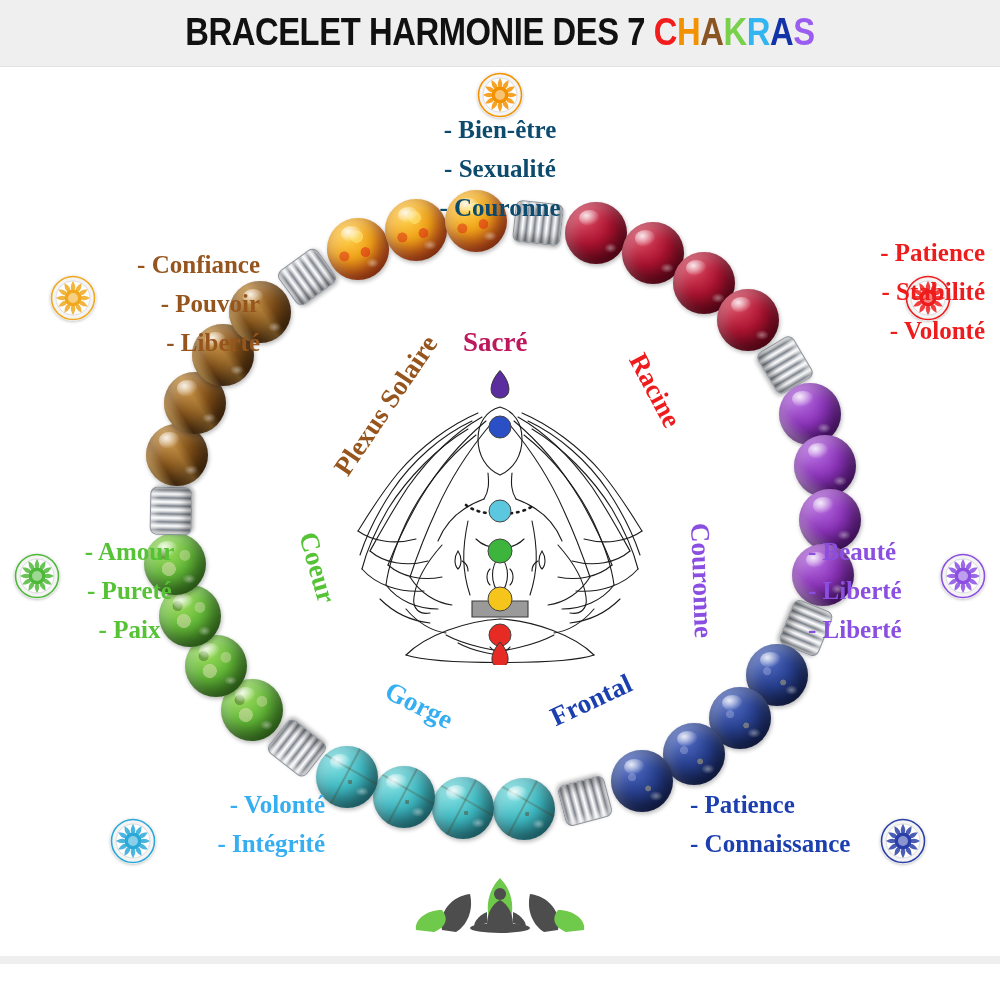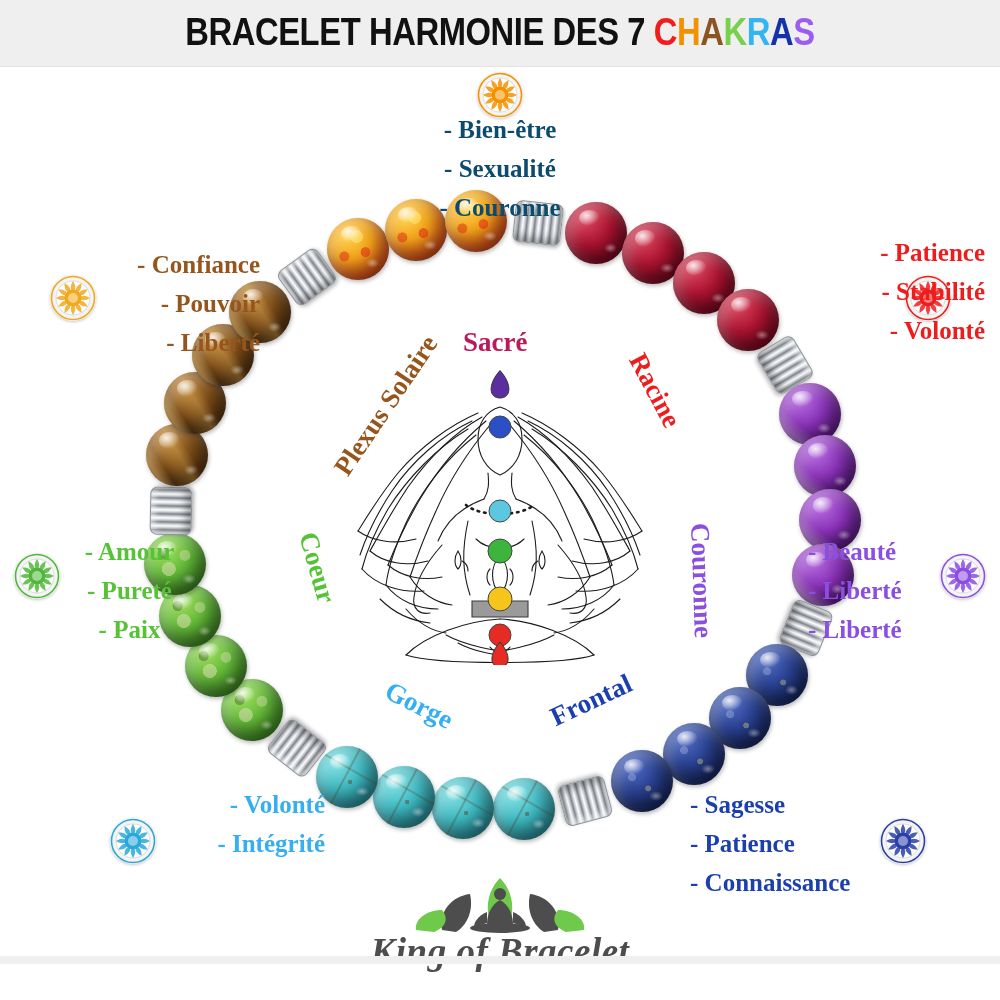--- a/index.html
+++ b/index.html
@@ -506,21 +506,20 @@
   <div class="kw" id="kw-couronne" style="left: 808px; top: 532px; width: 190px; text-align: left; color: rgb(138, 79, 224);">
       <div>- Beauté</div>
       <div>- Liberté</div>
       <div>- Liberté</div>
     </div>
   <div class="kw" id="kw-gorge" style="left: 60px; top: 785px; width: 265px; text-align: right; color: rgb(53, 174, 242);">
       <div>- Volonté</div>
       <div>- Intégrité</div>
     </div>
   <div class="kw" id="kw-frontal" style="left: 690px; top: 785px; width: 290px; text-align: left; color: rgb(28, 63, 176);">
-      <div>- Sagesse</div>
       <div>- Patience</div>
       <div>- Connaissance</div>
     </div>
 
   <div class="cname" id="cn-sacre" style="left: 463px; top: 327px; transform: rotate(0deg); color: #be185d;">Sacré</div>
   <div class="cname" id="cn-racine" style="left: 615px; top: 375px; transform: rotate(62deg); color: rgb(238, 28, 28);">Racine</div>
   <div class="cname" id="cn-plexus" style="left: 305px; top: 390px; transform: rotate(-56deg); color: rgb(150, 85, 29);">Plexus Solaire</div>
   <div class="cname" id="cn-coeur" style="left: 281px; top: 552px; transform: rotate(74deg); color: rgb(86, 194, 54);">Coeur</div>
   <div class="cname" id="cn-couronne" style="left: 644px; top: 565px; transform: rotate(88deg); color: rgb(138, 79, 224);">Couronne</div>
   <div class="cname" id="cn-gorge" style="left: 383px; top: 690px; transform: rotate(27deg); color: rgb(53, 174, 242);">Gorge</div>
@@ -539,17 +538,16 @@
         <path d="M0 -52 C14 -38 16 -16 6 0 L-6 0 C-16 -16 -14 -38 0 -52 Z" fill="#6fc94a"></path>
 
         <circle cx="0" cy="-36" r="6" fill="#4d4d4d"></circle>
         <path d="M0 -30 C-8 -26 -13 -16 -13 -6 L13 -6 C13 -16 8 -26 0 -30 Z" fill="#4d4d4d"></path>
         <path d="M-13 -18 C-22 -14 -26 -8 -26 -3 L-13 -7 Z" fill="#4d4d4d"></path>
         <path d="M13 -18 C22 -14 26 -8 26 -3 L13 -7 Z" fill="#4d4d4d"></path>
         <path d="M-30 -3 C-18 2 18 2 30 -3 C18 3 -18 3 -30 -3 Z" fill="#4d4d4d"></path>
         <ellipse cx="0" cy="-2" rx="30" ry="5" fill="#4d4d4d"></ellipse>
       </g>
     </svg>
-    <div class="logo-text">King of Bracelet</div>
   </div>
 
   <div class="footer-band"></div>
 </div>
 
 </body></html>

